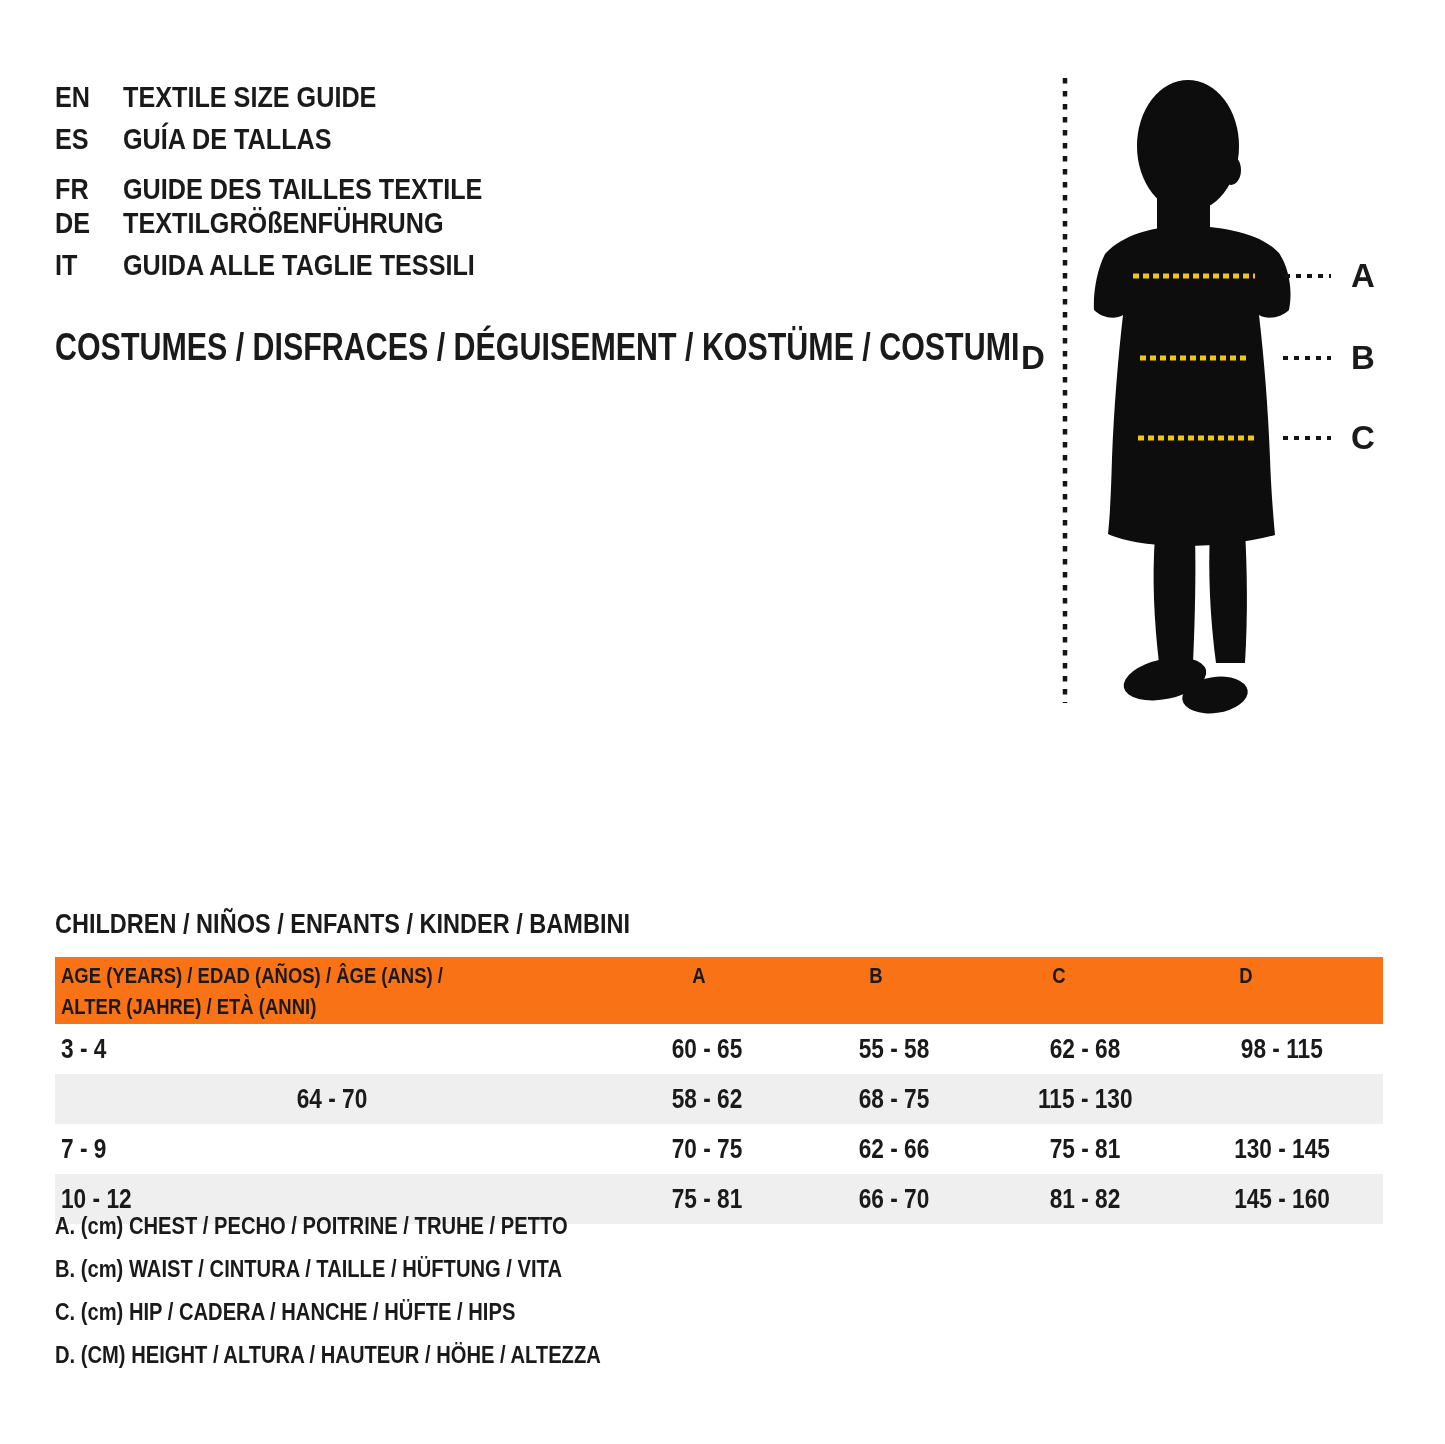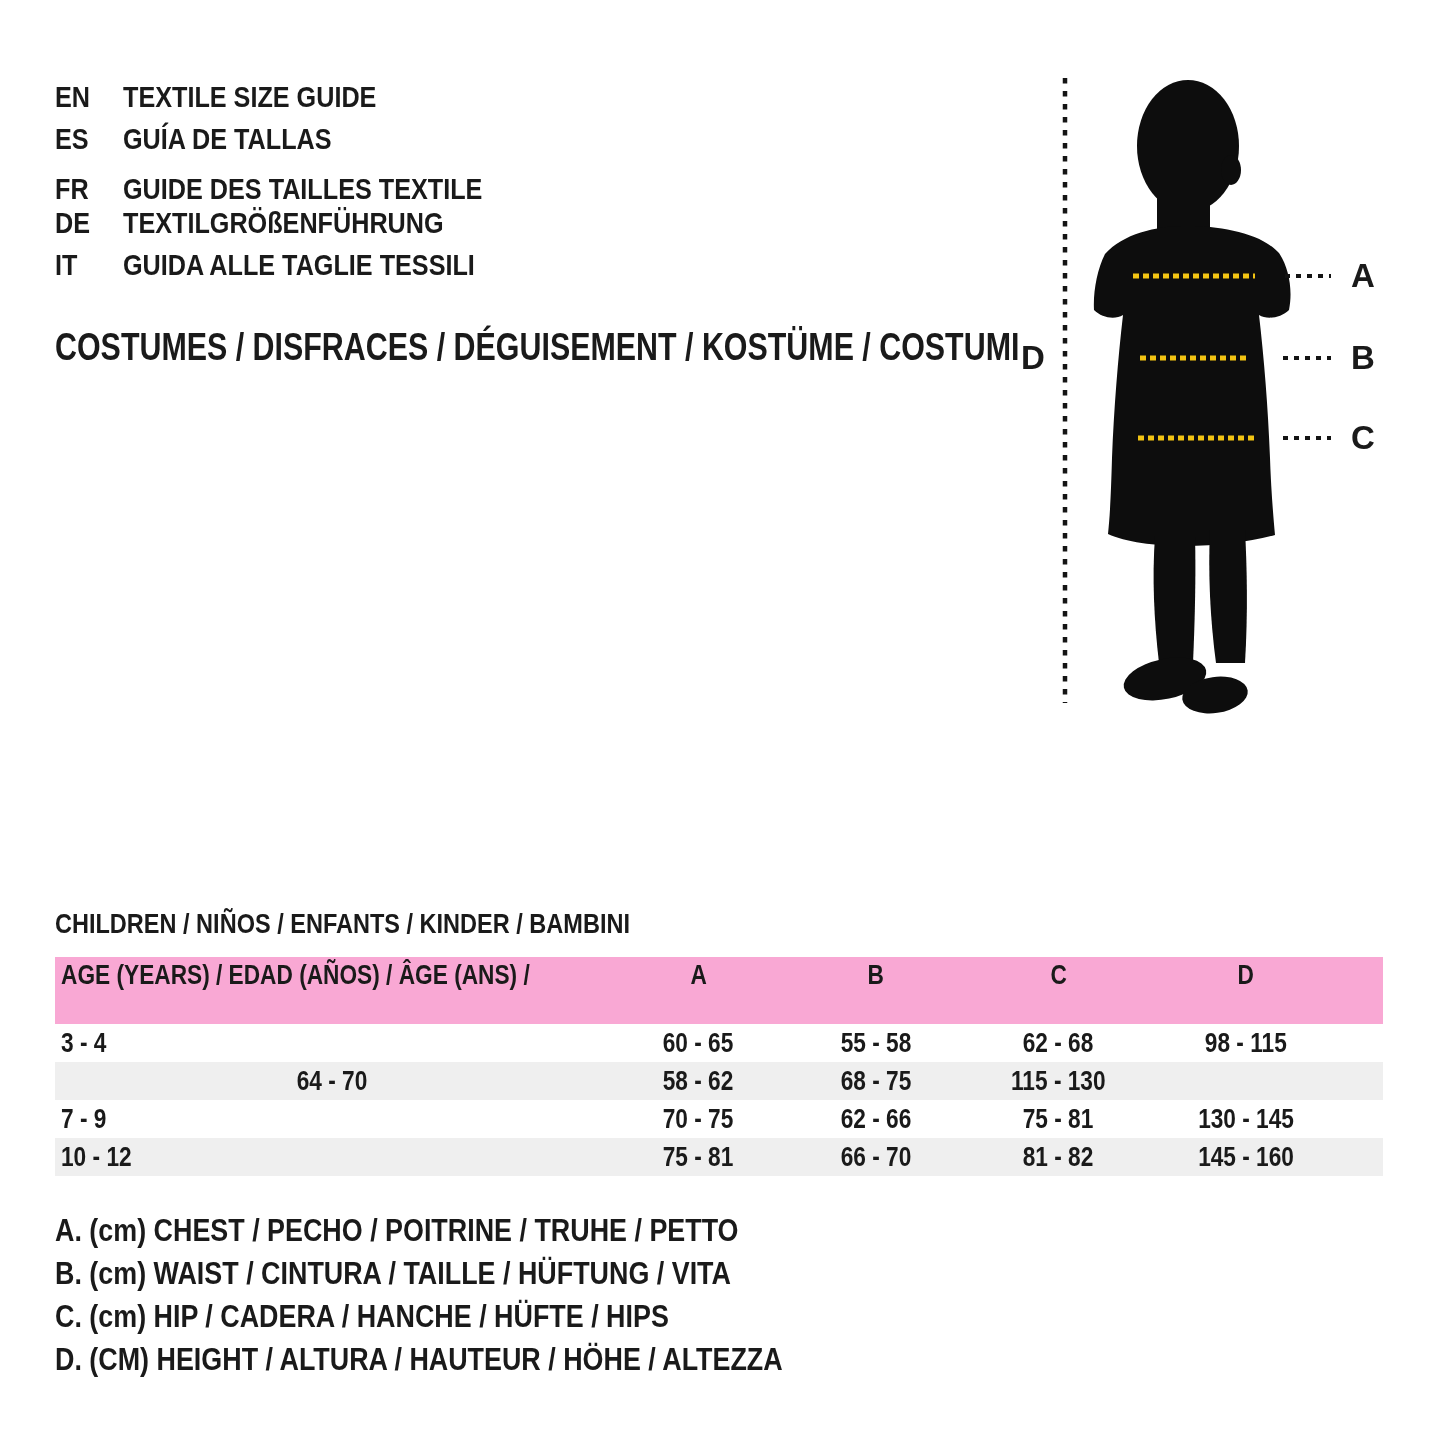--- a/index.html
+++ b/index.html
@@ -33,34 +33,34 @@
   }
 
   
   .size-table { position: absolute; left: 55px; top: 957px; width: 1328px; }
   .trow {
     display: grid;
     grid-template-columns: 555px 177px 178px 187px 188px 43px;
     align-items: center;
   }
   .thead {
-    background: #f9a8d4;
+    background: #f97316;
     height: 67px;
     align-items: start;
-    font-size: 27px; font-weight: bold;
+    font-size: 22px; font-weight: bold;
   }
   .thead .agecell { padding-left: 6px; line-height: 31px; padding-top: 3px; }
   .thead .colcell { text-align: center; padding-top: 3px; line-height: 31px; }
-  .tdata { height: 38px; font-size: 27px; font-weight: bold; }
+  .tdata { height: 50px; font-size: 27px; font-weight: bold; gap: 9px; }
   .tdata:nth-child(odd) { background: #efefef; }
   .tdata .agecell { padding-left: 6px; }
   .tdata .numcell { text-align: center; }
 
   
-  .legend-line { position: absolute; left: 55px; font-size: 32px; font-weight: bold; height: 36px; }
+  .legend-line { position: absolute; left: 55px; font-size: 24px; font-weight: bold; height: 36px; }
 
   
   .figure-wrap { position: absolute; left: 1005px; top: 58px; width: 430px; height: 680px; }
   .figure-wrap svg { position: absolute; left: 0; top: 0; }
   .measure-label {
     position: absolute; width: 44px; height: 40px;
     font-size: 33px; font-weight: bold; text-align: center; line-height: 40px;
   }
 </style>
 </head>
@@ -138,20 +138,21 @@
 </div>
 
 <div class="section-title">
   <span class="cond">CHILDREN / NIÑOS / ENFANTS / KINDER / BAMBINI</span>
 </div>
 
 <div class="size-table">
   <div class="trow thead">
     <div class="agecell">
       <div><span class="cond">AGE (YEARS) / EDAD (AÑOS) / ÂGE (ANS) /</span></div>
+      <div><span class="cond">ALTER (JAHRE) / ETÀ (ANNI)</span></div>
     </div>
     <div class="colcell"><span class="cond-c">A</span></div>
     <div class="colcell"><span class="cond-c">B</span></div>
     <div class="colcell"><span class="cond-c">C</span></div>
     <div class="colcell"><span class="cond-c">D</span></div>
     <div></div>
   </div>
 
   <div class="trow tdata">
     <div class="agecell"><span class="cond">3 - 4</span></div>

